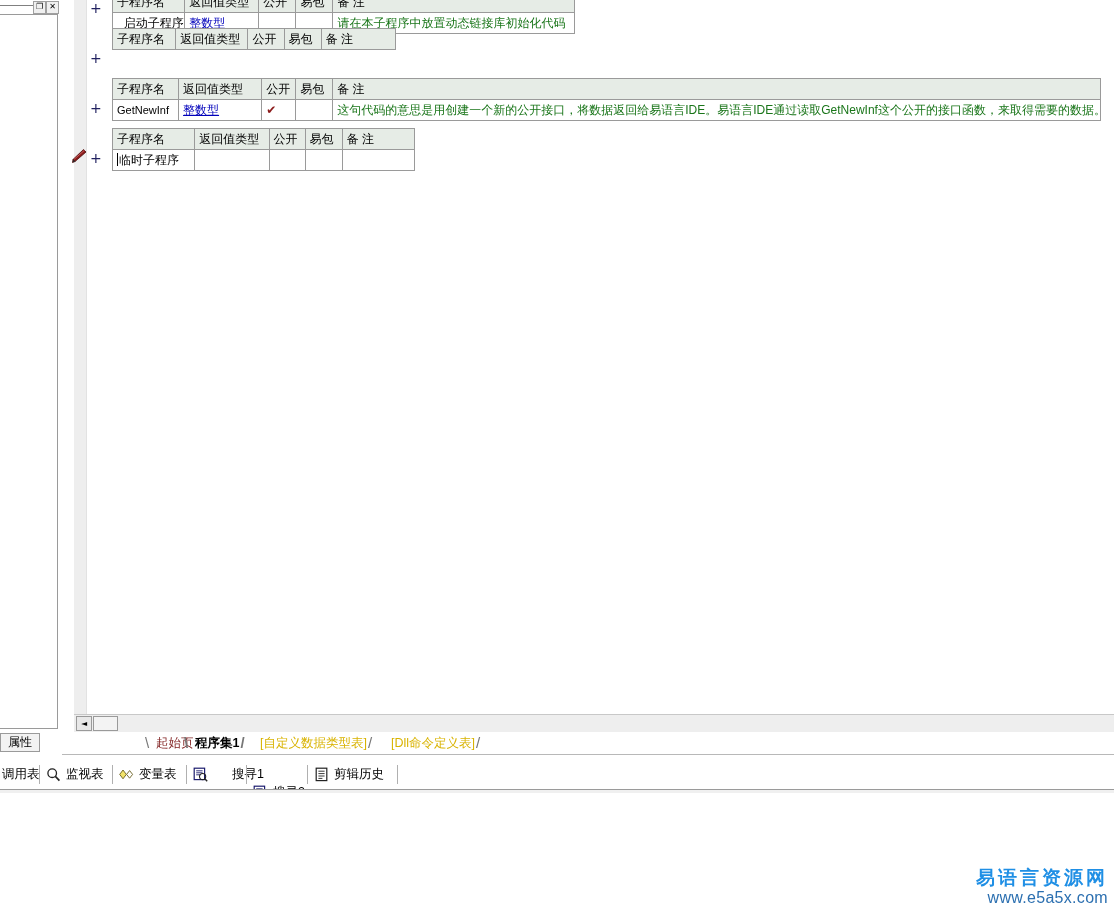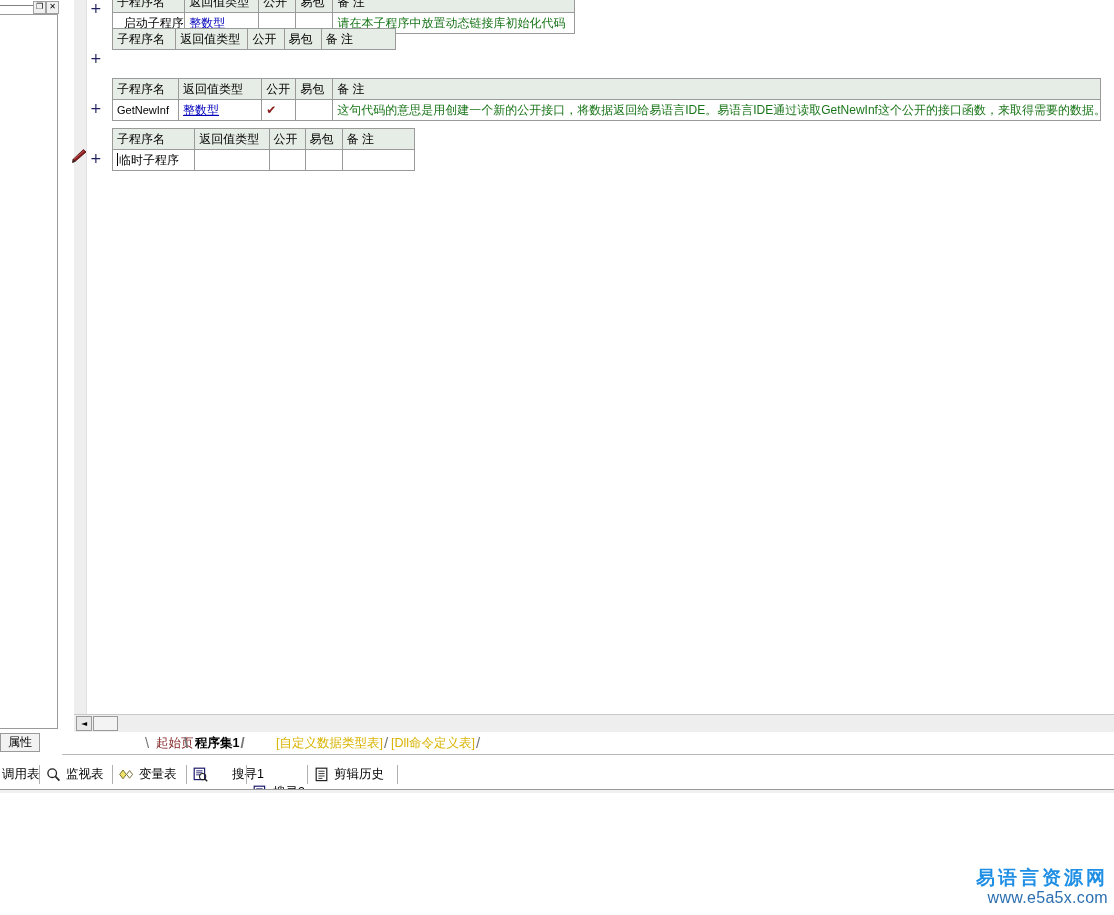--- a/index.html
+++ b/index.html
@@ -139,21 +139,21 @@
     color:#777;font-size:15px;line-height:17px;
   }
   .dtab .slash:before{content:"\\";}
   .dtab .slash2{
     position:absolute;right:-13px;top:1px;width:12px;height:19px;
     color:#777;font-size:15px;line-height:17px;
   }
   .dtab .slash2:before{content:"/";}
   #dtab0{ left:78px; color:#7f1d1d;margin-left:16px; }
   #dtab1{ left:133px; color:#000000; font-weight:bold; }
-  #dtab2{ left:198px; color:#d9b300;margin-left:16px; }
+  #dtab2{ left:198px; color:#d9b300; }
   #dtab3{ left:329px; color:#d9b300; }
 
   
   #btoolbar{
     position:absolute;left:0;top:762px;width:1114px;height:26px;
     background:#ffffff;
   }
   .bt{
     position:absolute;top:0;height:25px;
     display:flex;align-items:center;gap:5px;

